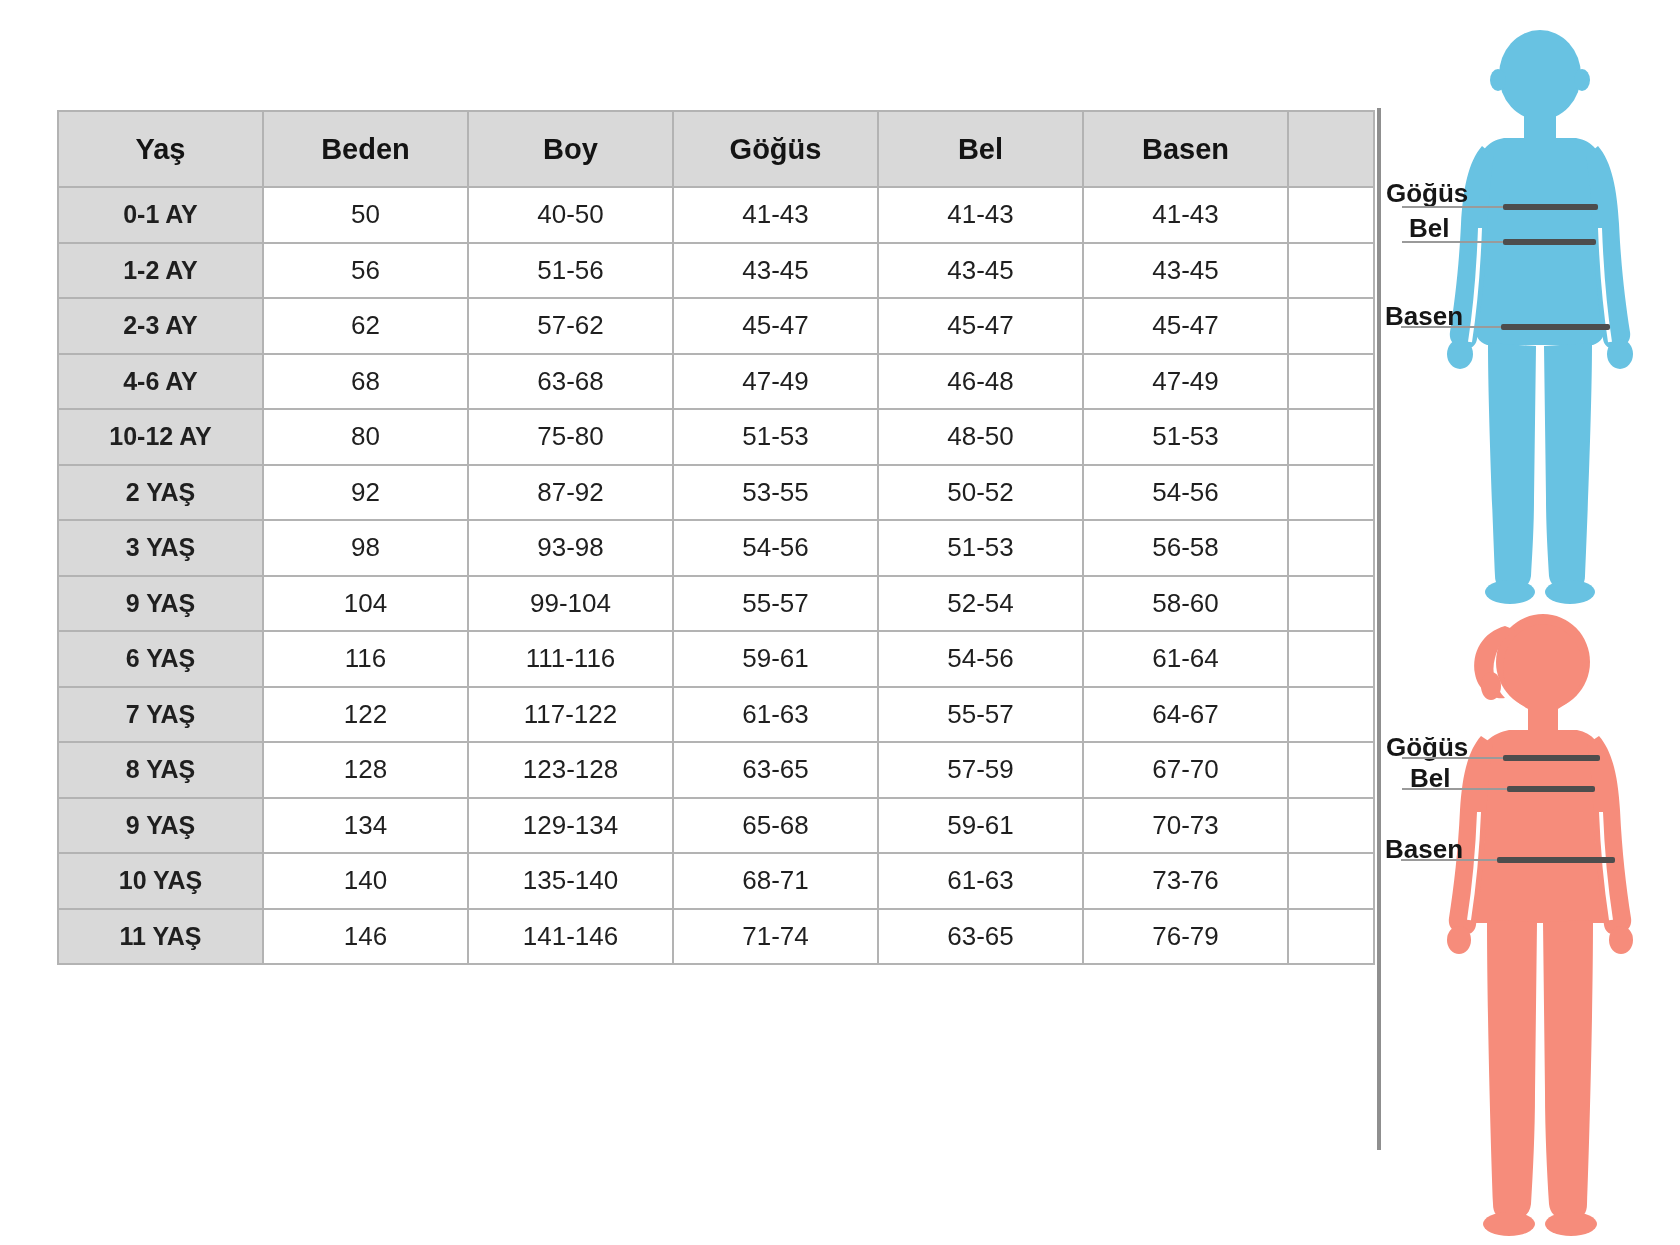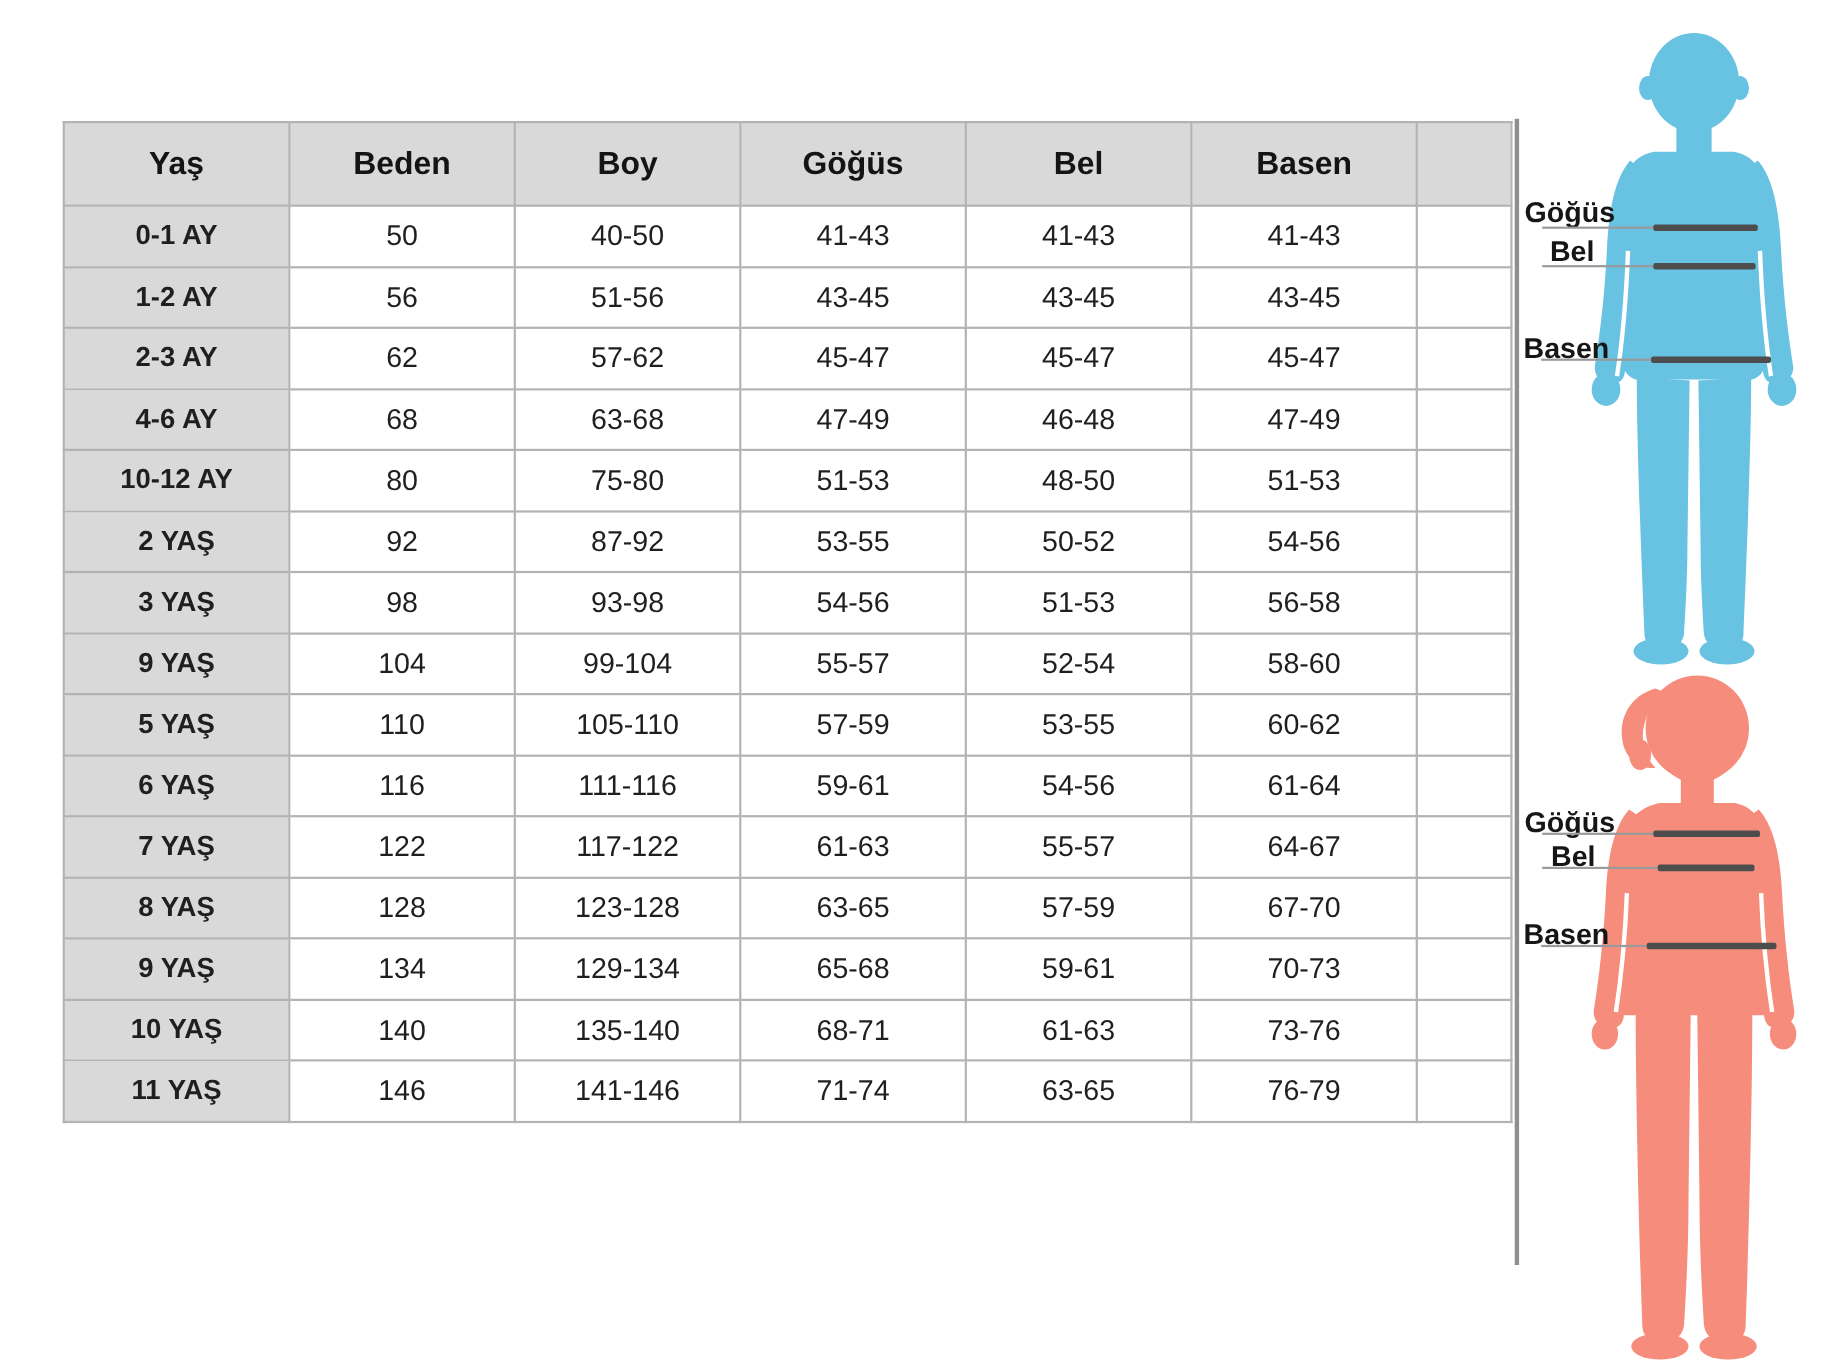--- a/index.html
+++ b/index.html
@@ -135,29 +135,20 @@
           <td>56-58</td>
           <td class="spacer"></td>
         </tr>
         <tr>
           <th>9 YAŞ</th>
           <td>104</td>
           <td>99-104</td>
           <td>55-57</td>
           <td>52-54</td>
           <td>58-60</td>
-          <td class="spacer"></td>
-        </tr>
-        <tr>
-          <th>5 YAŞ</th>
-          <td>110</td>
-          <td>105-110</td>
-          <td>57-59</td>
-          <td>53-55</td>
-          <td>60-62</td>
           <td class="spacer"></td>
         </tr>
         <tr>
           <th>6 YAŞ</th>
           <td>116</td>
           <td>111-116</td>
           <td>59-61</td>
           <td>54-56</td>
           <td>61-64</td>
           <td class="spacer"></td>

